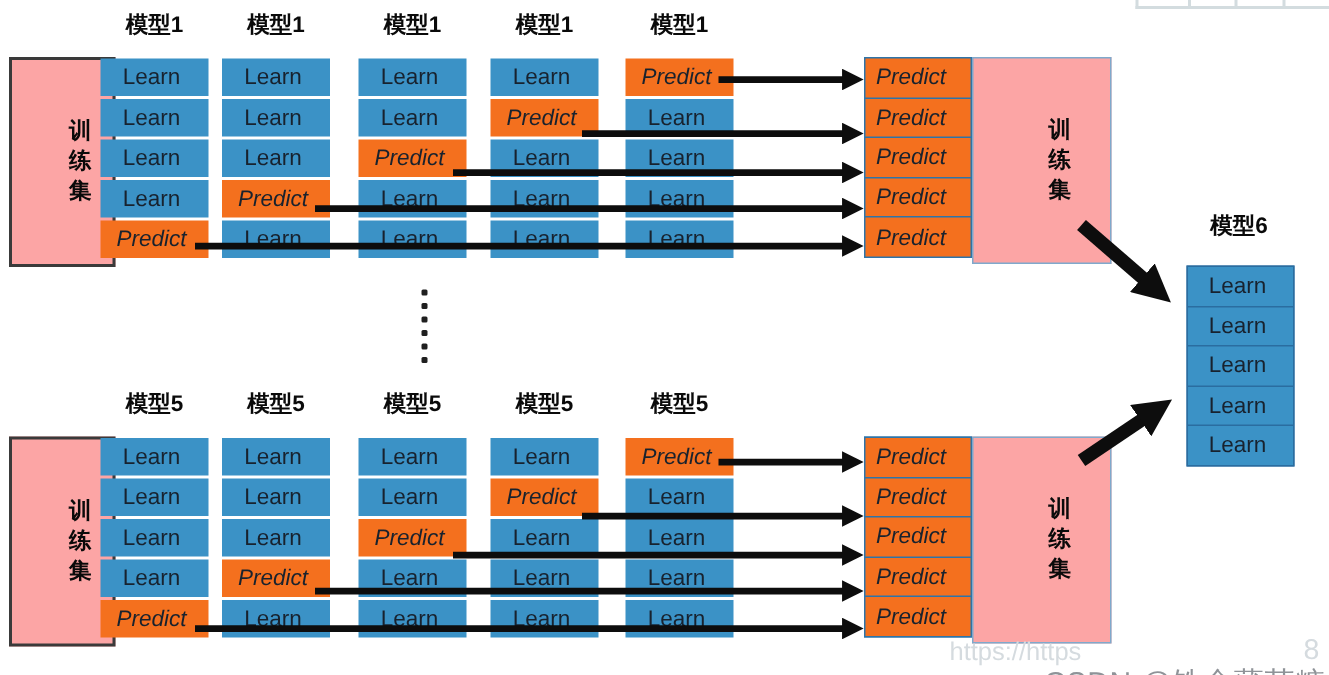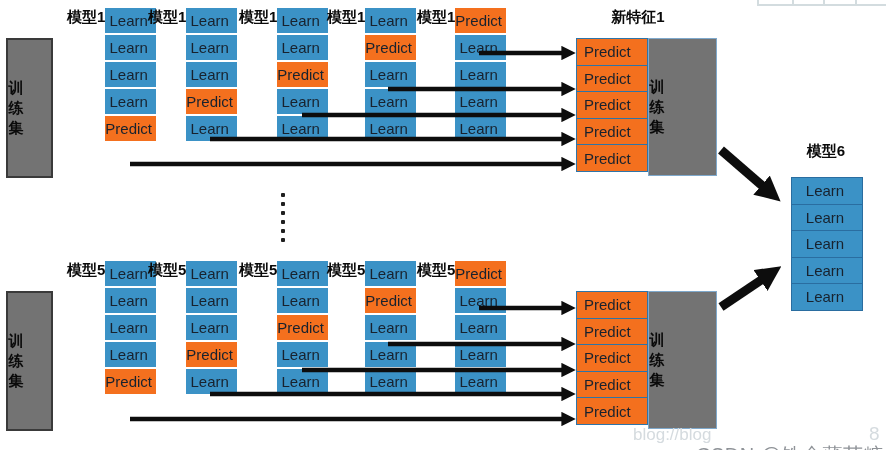--- a/index.html
+++ b/index.html
@@ -6,42 +6,42 @@
   .canvas{
     position:relative;width:886px;height:450px;background:#fff;overflow:hidden;
     font-family:"Liberation Sans","DejaVu Sans",sans-serif;
   }
   
   .remnant{position:absolute;left:757px;top:0;width:128px;height:4px;
     border-left:2px solid #d3dcdf;border-bottom:2px solid #d3dcdf;}
   .remnant .tick{position:absolute;top:0;width:2px;height:4px;background:#d3dcdf;}
 
   
-  .col{position:absolute;width:72px;display:flex;flex-direction:row;}
+  .col{position:absolute;width:72px;display:flex;flex-direction:column;}
   .hdr{height:18px;margin-bottom:13px;font-weight:bold;font-size:15px;line-height:18px;
     text-align:center;color:#0a0a0a;white-space:nowrap;}
   .hdr-abs{position:absolute;height:18px;font-weight:bold;font-size:15px;line-height:18px;
     text-align:center;color:#0a0a0a;white-space:nowrap;}
   .cells{display:flex;flex-direction:column;gap:1.6px;}
   .cell{height:25.4px;background:#3B92C6;color:#18222e;font-size:15px;
     display:flex;align-items:center;justify-content:center;padding-right:4px;}
-  .cell.orange{background:#F4701E;}
+  .cell.orange{background:#F4701E;font-style:italic;}
 
   
   .nf-stack{position:absolute;width:70px;background:#2E74A8;border:1px solid #2E74A8;
     display:flex;flex-direction:column;gap:1px;}
   .nf-stack .cell{height:25.6px;justify-content:flex-start;padding:0 0 0 7px;}
 
   
   .meta-stack{position:absolute;left:791px;top:177px;width:70px;background:#2A6DA0;
     border:1px solid #2A6DA0;display:flex;flex-direction:column;gap:1px;}
   .meta-stack .cell{height:25.5px;}
 
   
-  .train-box{position:absolute;background:#737373;display:flex;align-items:center;justify-content:flex-start;}
+  .train-box{position:absolute;background:#fca5a5;display:flex;align-items:center;justify-content:center;padding-left:24px;}
   .train-box.dark{width:43px;height:136px;border:2px solid #3a3a3a;}
   .train-box.blue{width:67px;height:136px;border:1px solid #7FA9CC;}
   .vtext{font-size:15px;font-weight:bold;color:#0a0a0a;width:1.05em;
     line-height:1.35;text-align:center;word-break:break-all;}
 
   
   .dot{position:absolute;left:281px;width:4px;height:4px;background:#1f1f1f;border-radius:1px;}
 
   
   .overlay{position:absolute;left:0;top:0;width:886px;height:450px;pointer-events:none;}
@@ -115,21 +115,20 @@
     <div class="hdr">模型1</div>
     <div class="cells">
       <div class="cell orange">Predict</div>
       <div class="cell">Learn</div>
       <div class="cell">Learn</div>
       <div class="cell">Learn</div>
       <div class="cell">Learn</div>
     </div>
   </div>
 
-  <div class="hdr-abs" style="left:576px;top:8px;width:124px">新特征1</div>
   <div class="nf-stack" style="left:576px;top:38px">
     <div class="cell orange">Predict</div>
     <div class="cell orange">Predict</div>
     <div class="cell orange">Predict</div>
     <div class="cell orange">Predict</div>
     <div class="cell orange">Predict</div>
   </div>
   <div class="train-box blue" style="left:648px;top:38px">
     <span class="vtext">训练集</span>
   </div>
@@ -242,18 +241,18 @@
     <line x1="388" y1="344" x2="570" y2="344" stroke="#0d0d0d" stroke-width="4.5" marker-end="url(#ah)"></line>
     <line x1="302" y1="370" x2="570" y2="370" stroke="#0d0d0d" stroke-width="4.5" marker-end="url(#ah)"></line>
     <line x1="210" y1="394" x2="570" y2="394" stroke="#0d0d0d" stroke-width="4.5" marker-end="url(#ah)"></line>
     <line x1="130" y1="419" x2="570" y2="419" stroke="#0d0d0d" stroke-width="4.5" marker-end="url(#ah)"></line>
 
     <line x1="721" y1="150" x2="773" y2="195" stroke="#0d0d0d" stroke-width="9" marker-end="url(#ahBig)"></line>
     <line x1="721" y1="307" x2="773" y2="272" stroke="#0d0d0d" stroke-width="9" marker-end="url(#ahBig)"></line>
   </svg>
 
   <div>
-    <span class="wm-faint">blog://blog</span>
+    <span class="wm-faint">https://https</span>
     <span class="wm-suffix">8</span>
     <span class="wm-main">CSDN @铁盒薄荷糖</span>
   </div>
 
 </div>
 
 </body></html>

